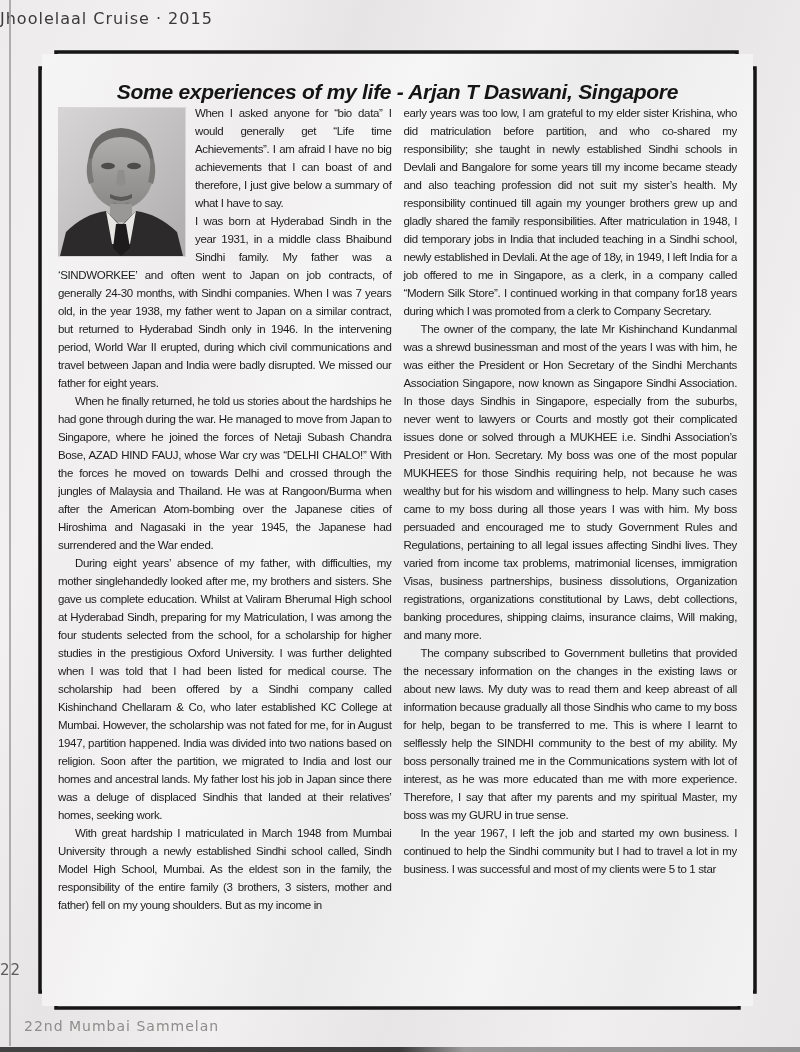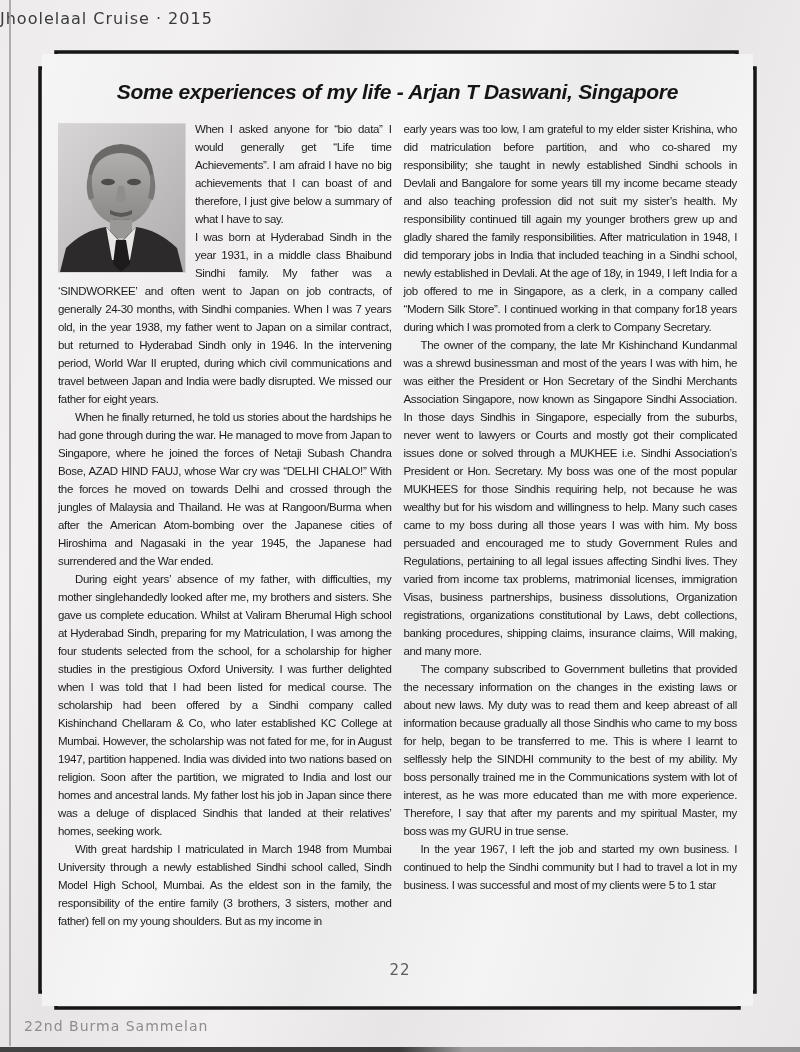--- a/index.html
+++ b/index.html
@@ -23,39 +23,39 @@
     background:linear-gradient(108deg,#f6f5f5 0%,#efedee 22%,#f7f6f6 38%,#ecebeb 55%,#f5f4f4 72%,#eeedee 88%,#f4f3f3 100%);
   }
   .art-title{
     text-align:center;font-style:italic;font-weight:700;font-size:21px;
     letter-spacing:-0.3px;color:#151515;margin:0;
   }
   .art-subtitle{
     text-align:center;font-size:13.5px;color:#232323;margin-top:5px;
   }
   .cols{
-    display:flex;gap:12px;margin-top:16px;height:856px;overflow:hidden;
+    display:flex;gap:12px;height:856px;overflow:hidden;
   }
   .col{
     flex:1 1 0;text-align:justify;color:#1c1c1c;
     font-size:11.5px;line-height:18px;letter-spacing:-0.35px;
   }
   .col p{margin:0;text-indent:17px;}
   .col-left p:nth-of-type(1),.col-left p:nth-of-type(2),.col-right p:nth-of-type(1){text-indent:0;}
   .photo{
     float:left;width:127px;height:148px;margin:4px 10px 3px 0;
     outline:1px solid #d8d6d6;
   }
   .photo svg{display:block;width:100%;height:100%;}
   .footer-left{
     position:absolute;left:24px;top:1018px;
     font-family:"DejaVu Sans",sans-serif;font-size:14px;letter-spacing:1px;color:#8f8d8b;
   }
   .footer-page{
-    position:absolute;left:0;top:961px;width:100%;text-align:center;
+    position:absolute;left:0;top:961px;width:100%;text-align:left;
     font-family:"DejaVu Sans",sans-serif;font-size:15px;color:#5d5b59;letter-spacing:1px;
   }
 </style>
 </head>
 <body>
 
 <div class="masthead">Jhoolelaal Cruise · 2015</div>
 
 <div class="scan-edge"></div>
 
@@ -108,16 +108,16 @@
     <div class="col col-right">
 
     <p>early years was too low, I am grateful to my elder sister Krishina, who did matriculation before partition, and who co-shared my responsibility; she taught in newly established Sindhi schools in Devlali and Bangalore for some years till my income became steady and also teaching profession did not suit my sister’s health.  My responsibility continued till again my younger brothers grew up and gladly shared the family responsibilities. After matriculation in 1948, I did temporary jobs in India that included teaching in a Sindhi school, newly established in Devlali.  At the age of 18y, in 1949, I left India for a job offered to me in Singapore, as a clerk, in a company called “Modern Silk Store”. I continued working in that company for18 years during which I was promoted from a clerk to Company Secretary.</p>
         <p>The owner of the company, the late Mr Kishinchand Kundanmal was a shrewd businessman and most of the years I was with him, he was either the President or Hon Secretary of the Sindhi Merchants Association Singapore, now known as Singapore Sindhi Association. In those days Sindhis in Singapore, especially from the suburbs, never went to lawyers or Courts and mostly got their complicated issues done or solved through a MUKHEE i.e. Sindhi Association’s President or Hon. Secretary.  My boss was one of the most popular MUKHEES for those Sindhis requiring help, not because he was wealthy but for his wisdom and willingness to help. Many such cases came to my boss during all those years I was with him.  My boss persuaded and encouraged me to study Government Rules and Regulations, pertaining to all legal issues affecting Sindhi lives. They varied from income tax problems, matrimonial licenses, immigration Visas, business partnerships, business dissolutions, Organization registrations, organizations constitutional by Laws, debt collections, banking procedures, shipping claims, insurance claims, Will making, and many more.</p>
         <p>The company subscribed to Government bulletins that provided the necessary information on the changes in the existing laws or about new laws. My duty was to read them and keep abreast of all information because gradually all those Sindhis who came to my boss for help, began to be transferred to me.  This is where I learnt to selflessly help the SINDHI community to the best of my ability. My boss personally trained me in the Communications system with lot of interest, as he was more educated than me with more experience. Therefore, I say that after my parents and my spiritual Master, my boss was my GURU in true sense.</p>
         <p>In the year 1967, I left the job and started my own business.  I continued to help the Sindhi community but I had to travel a lot in my business. I was successful and most of my clients were 5 to 1 star</p>
       </div>
   </div>
 </div>
 
-<div class="footer-left">22nd Burma Sammelan</div>
+<div class="footer-left">22nd Mumbai Sammelan</div>
 <div class="footer-page">22</div>
 
 <div class="scan-bottom"></div>
 
 </body></html>

